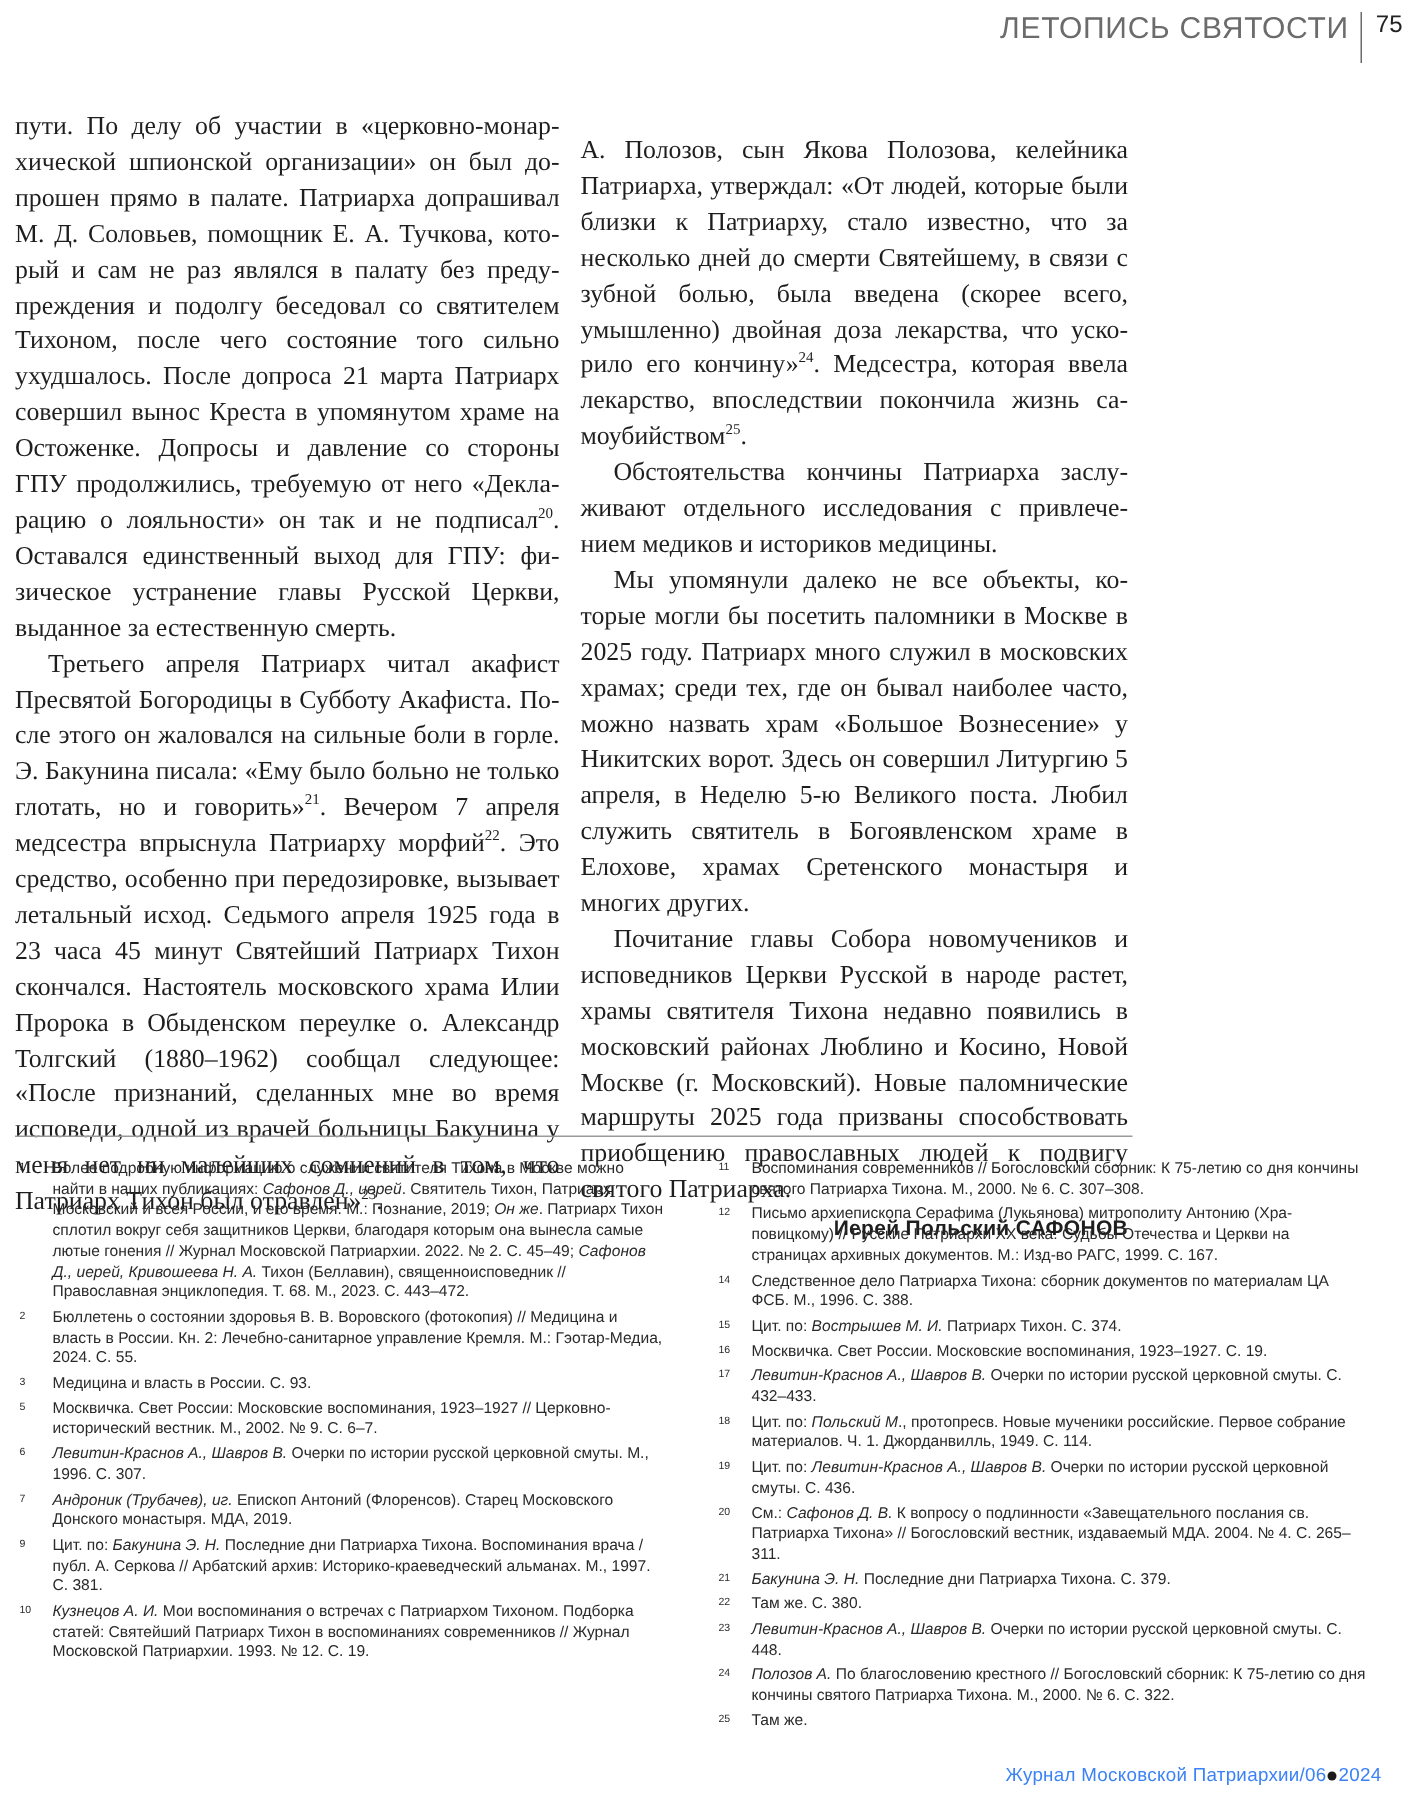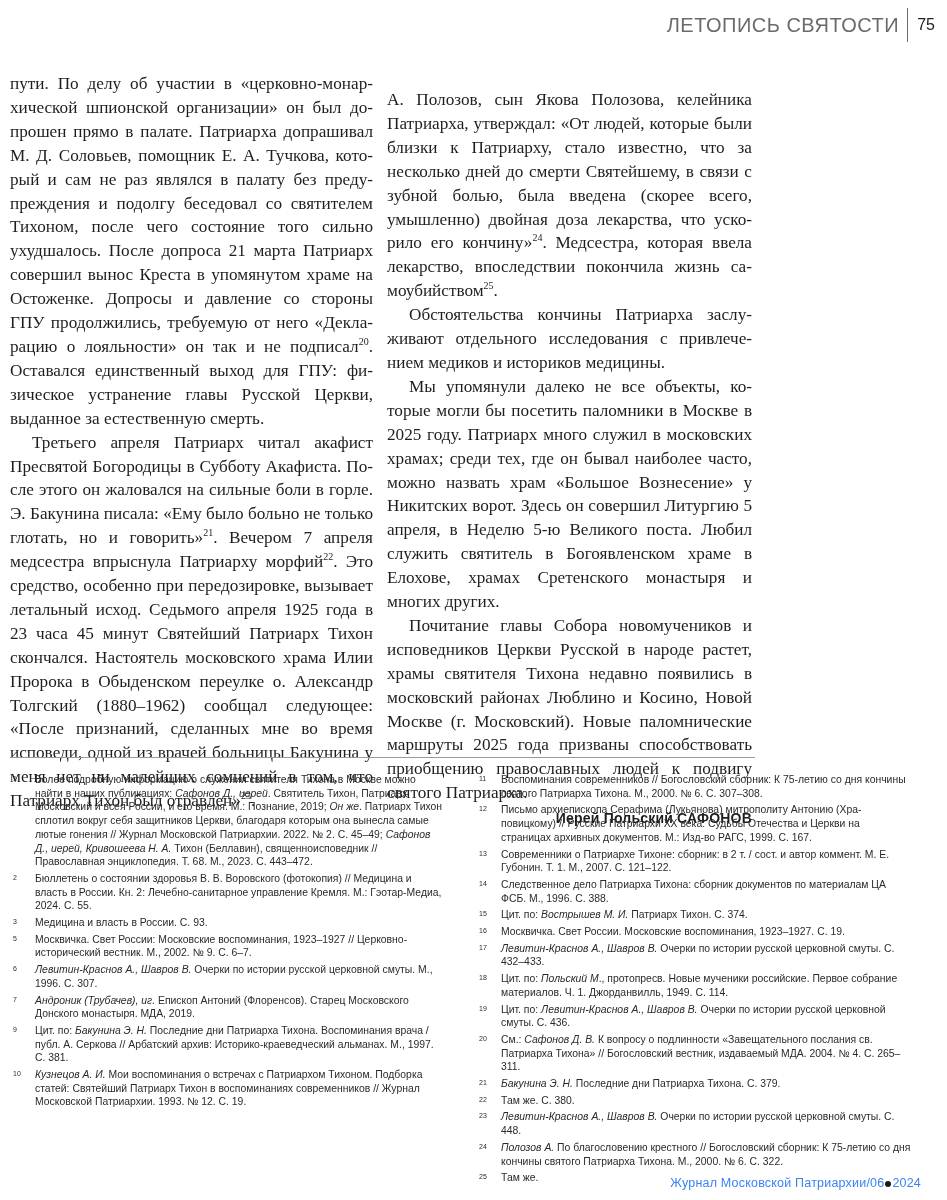--- a/index.html
+++ b/index.html
@@ -1,18 +1,18 @@
 <!DOCTYPE html>
 <html><head>
 <meta charset="utf-8">
 <style>
   html, body { margin: 0; padding: 0; background: #ffffff; }
   body { width: 947px; height: 1200px; position: relative; overflow: hidden; color: #1a1a1a; }
 
-  .running-head { position: absolute; top: 8px; right: 12px; height: 34px; display: flex; align-items: center; }
+  .running-head { position: absolute; top: 8px; right: 12px; height: 34px; display: flex; }
   .running-head .section { font-family: "Liberation Sans", sans-serif; font-size: 20px; letter-spacing: 0.5px; color: #6b6b6b; padding-right: 8px; }
   .running-head .vrule { width: 1px; height: 34px; background: #6b6b6b; }
   .running-head .pageno { font-family: "Liberation Sans", sans-serif; font-size: 16px; color: #222; padding-left: 9px; }
 
   .col { position: absolute; top: 72px; font-family: "Liberation Serif", serif; font-size: 17.2px; line-height: 23.9px; text-align: justify; hyphens: manual; color: #1e1e1e; }
   .col.left { left: 10px; width: 363px; }
   .col.right { left: 387px; width: 365px; margin-top: 16px; }
   .col p { margin: 0; }
   .col p.indent { text-indent: 22px; }
   .col sup { font-size: 10px; line-height: 0; vertical-align: super; }
@@ -93,24 +93,20 @@
 <div class="notes right">
     <div class="note">
       <span class="num">11</span>
       <span class="txt">Воспоминания современников // Богословский сборник: К 75-летию со дня кончины святого Патриарха Тихона. М., 2000. № 6. С. 307–308.</span>
     </div>
     <div class="note">
       <span class="num">12</span>
       <span class="txt">Письмо архиепископа Серафима (Лукьянова) митрополиту Антонию (Хра­повицкому) // Русские Патриархи XX века: Судьбы Отечества и Церкви на страницах архивных документов. М.: Изд-во РАГС, 1999. С. 167.</span>
     </div>
     <div class="note">
-      <span class="num">13</span>
-      <span class="txt">Современники о Патриархе Тихоне: сборник: в 2 т. / сост. и автор коммент. М. Е. Губонин.  Т. 1. М., 2007. С. 121–122.</span>
-    </div>
-    <div class="note">
       <span class="num">14</span>
       <span class="txt">Следственное дело Патриарха Тихона: сборник документов по материалам ЦА ФСБ. М., 1996. С. 388.</span>
     </div>
     <div class="note">
       <span class="num">15</span>
       <span class="txt">Цит. по: <i>Вострышев М. И.</i> Патриарх Тихон. С. 374.</span>
     </div>
     <div class="note">
       <span class="num">16</span>
       <span class="txt">Москвичка. Свет России. Московские воспоминания, 1923–1927. С. 19.</span>

